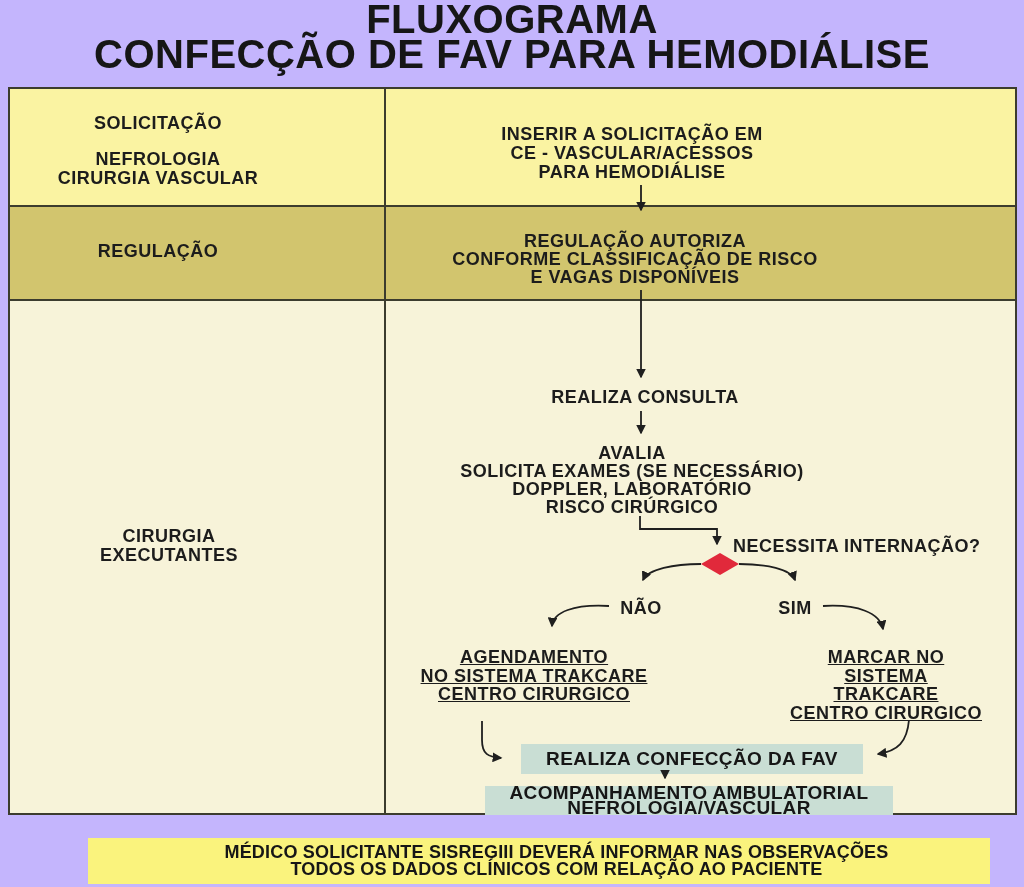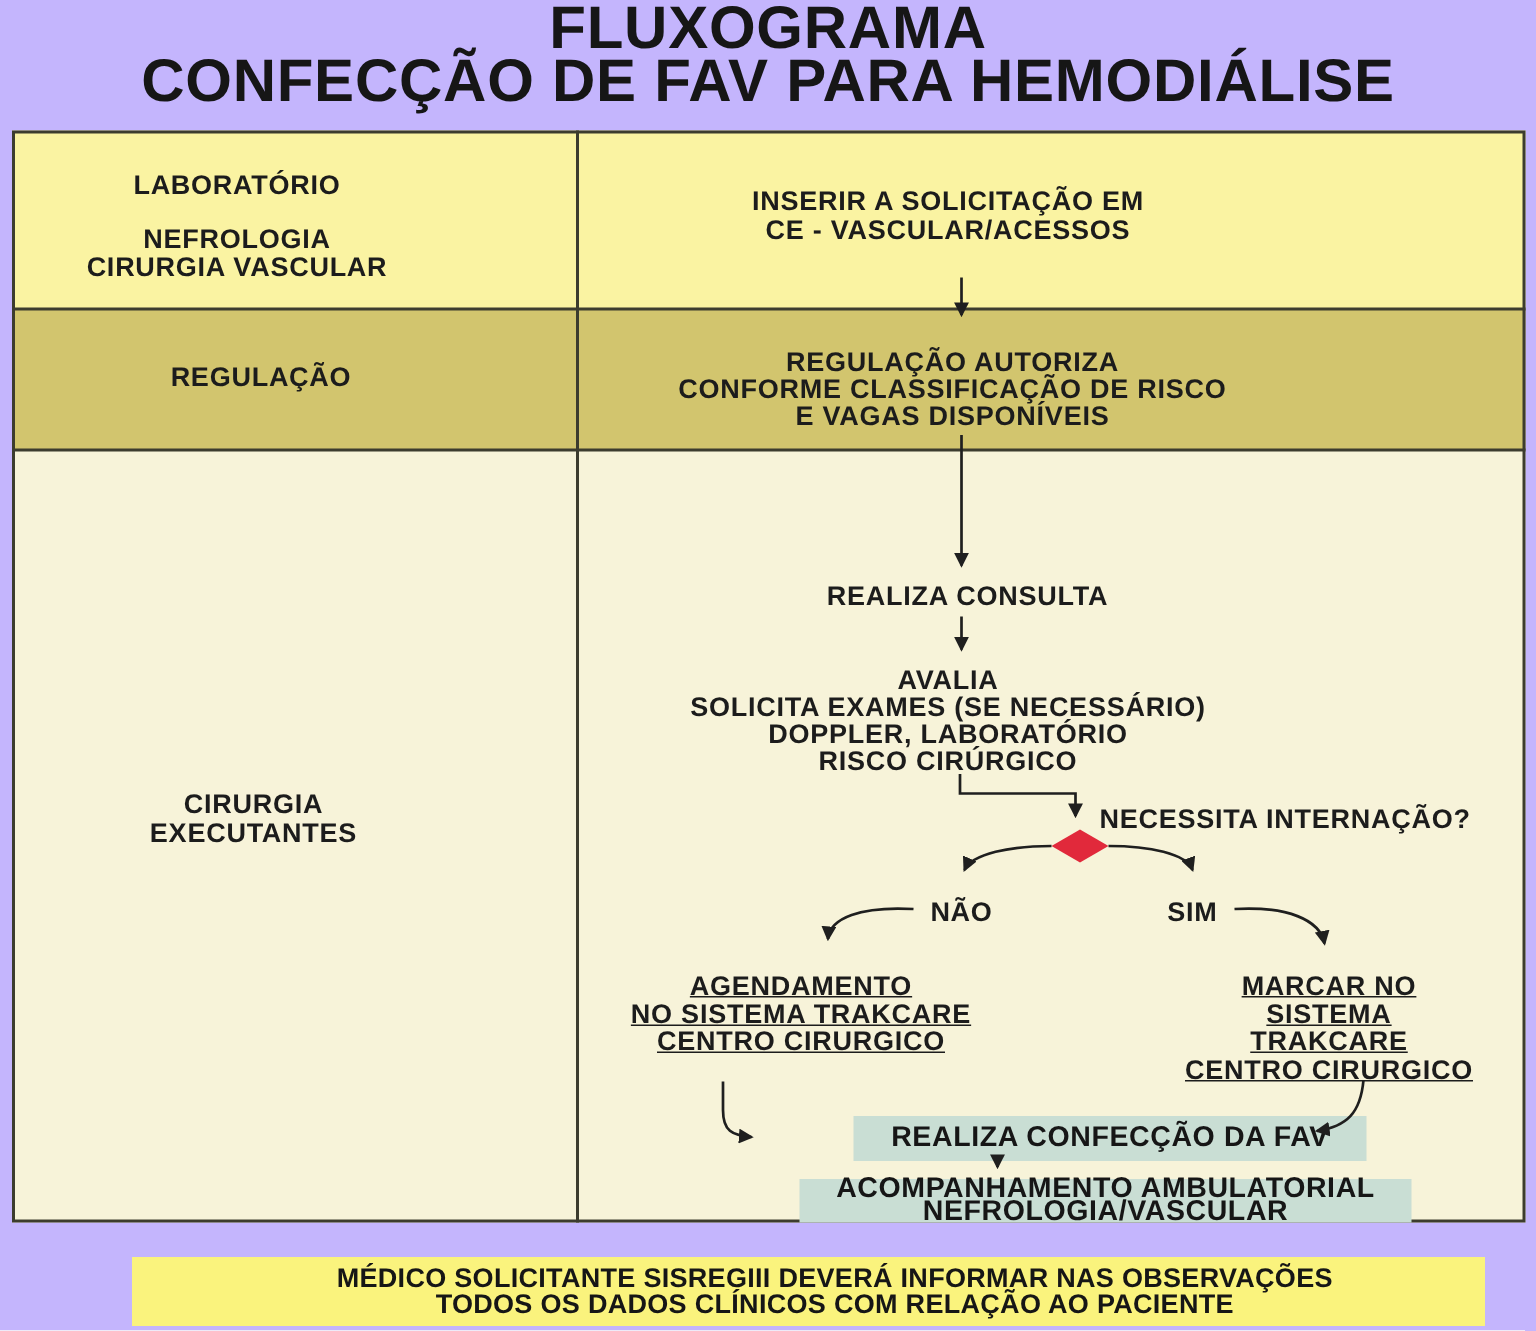--- a/index.html
+++ b/index.html
@@ -34,21 +34,21 @@
   }
   .tb.tight{line-height:18px;}
   .tb.l185{line-height:18.5px;text-decoration:underline;}
   .gap17{margin-top:17px;}
   .noshift{transform:none;}
   
   .hl{
     position:absolute;background:var(--highlight-bg);z-index:2;
     display:flex;flex-direction:column;align-items:center;justify-content:center;
     font-weight:700;font-size:19px;letter-spacing:0.4px;white-space:nowrap;
-    text-align:center;color:#161616;margin-left:48px;
+    text-align:center;color:#161616;
   }
   .hl.fav{left:521px;top:744px;width:342px;height:30px;}
   .hl.acomp{left:485px;top:786px;width:408px;height:29px;line-height:14.5px;}
   
   .note{
     position:absolute;left:88px;top:838px;width:867px;height:46px;
     background:var(--note-bg);z-index:2;
     display:flex;flex-direction:column;align-items:center;justify-content:center;
     font-weight:700;font-size:18px;line-height:17.5px;letter-spacing:0.2px;
     text-align:center;color:#161616;white-space:nowrap;padding-left:35px;
@@ -71,35 +71,36 @@
 
   <div class="band r1"></div>
   <div class="band r2"></div>
   <div class="band r3"></div>
   <div class="table-frame"></div>
   <div class="hdiv d1"></div>
   <div class="hdiv d2"></div>
   <div class="vdiv"></div>
 
   <div class="tb" style="left:158px;top:114px;">
-    <div>LABORATÓRIO</div>
+    <div>SOLICITAÇÃO</div>
     <div class="gap17">NEFROLOGIA</div>
     <div>CIRURGIA VASCULAR</div>
   </div>
-  <div class="tb" style="left:158px;top:242px;margin-left:16px;">
+  <div class="tb" style="left:158px;top:242px;">
     <div>REGULAÇÃO</div>
   </div>
   <div class="tb" style="left:169px;top:527px;">
     <div>CIRURGIA</div>
     <div>EXECUTANTES</div>
   </div>
 
   <div class="tb" style="left:632px;top:125px;">
     <div>INSERIR A SOLICITAÇÃO EM</div>
     <div>CE - VASCULAR/ACESSOS</div>
+    <div>PARA HEMODIÁLISE</div>
   </div>
 
   <div class="tb tight" style="left:635px;top:232px;">
     <div>REGULAÇÃO AUTORIZA</div>
     <div>CONFORME CLASSIFICAÇÃO DE RISCO</div>
     <div>E VAGAS DISPONÍVEIS</div>
   </div>
 
   <div class="tb" style="left:645px;top:388px;">
     <div>REALIZA CONSULTA</div>

